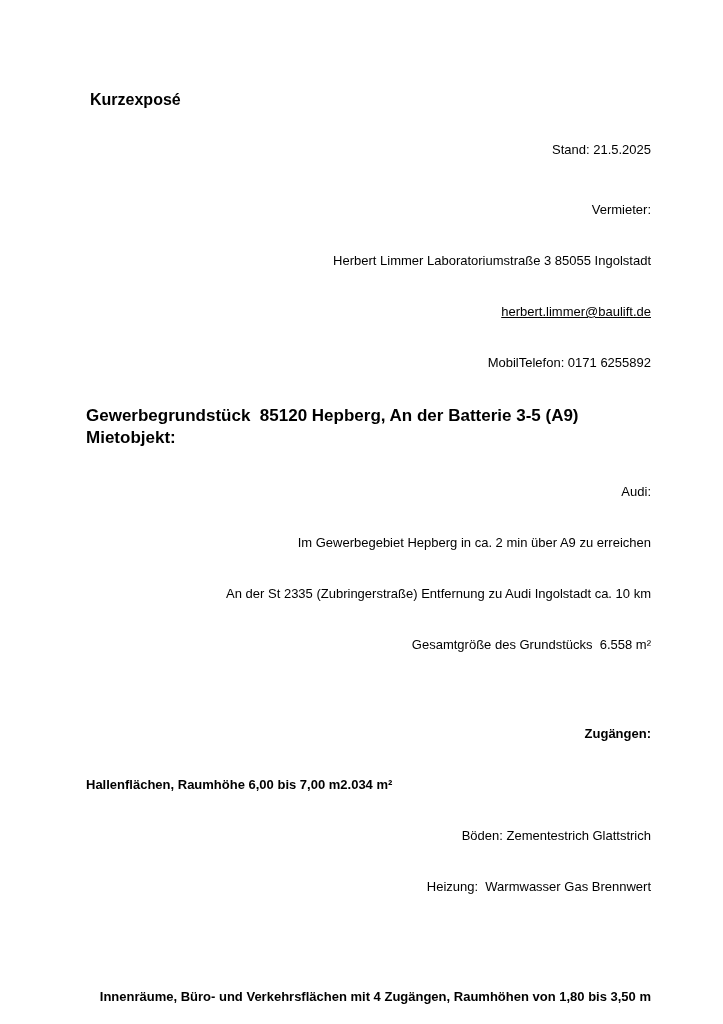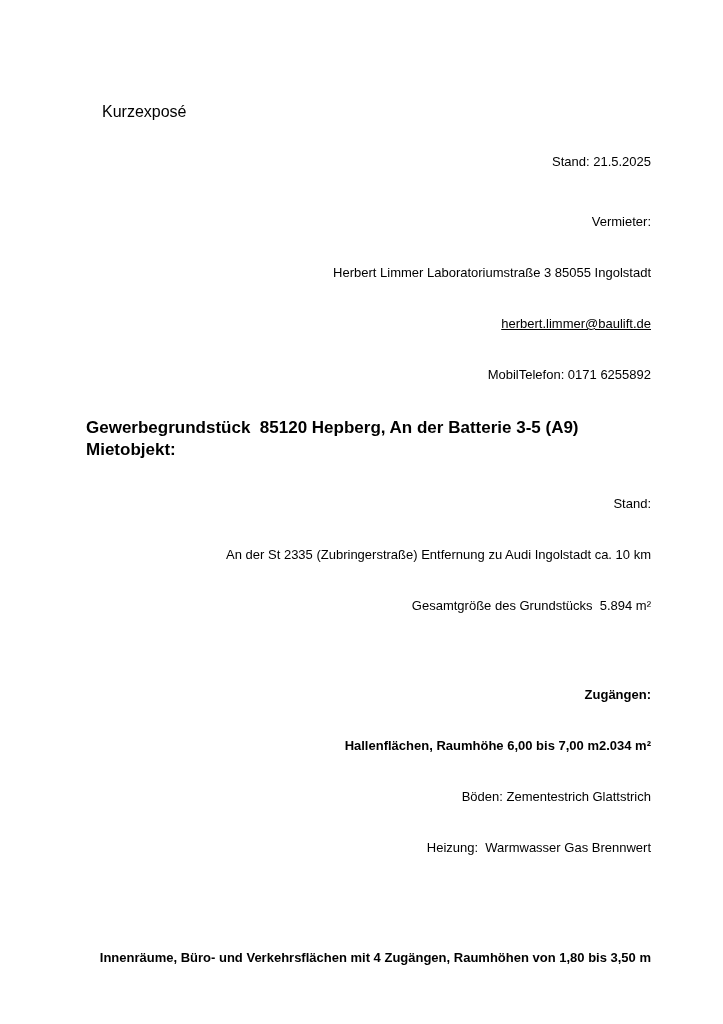--- a/index.html
+++ b/index.html
@@ -18,22 +18,22 @@
     font-family: "Liberation Sans", sans-serif;
     color: #000000;
     font-size: 13px;
     line-height: 17px;
   }
   .page * { white-space: pre-wrap; }
 
   h1.doc-title {
     font-size: 16px;
     line-height: 20px;
-    font-weight: normal;
-    margin: 16px;
+    font-weight: bold;
+    margin: 4px;
   }
   h2.section-heading {
     font-size: 17px;
     line-height: 22px;
     font-weight: bold;
     margin: 0;
   }
   p { margin: 0; text-align: right; }
 
   .stand-line { margin-top: 31px; }
@@ -42,21 +42,21 @@
   .property-heading { margin-top: 30px; }
   .mietobjekt-heading { margin-top: 12px; }
 
   .gebaeude-block { margin-top: 4px; }
   .innenraeume-block { margin-top: 25px; }
 
   .bold { font-weight: bold; }
 
   .row {
     display: flex;
-    justify-content: flex-end;
+    justify-content: flex-start;
     align-items: baseline;
   }
   .row .value { text-align: right; }
 
   a.email-link {
     color: #000000;
     text-decoration: underline;
     cursor: pointer;
   }
 </style>
@@ -74,23 +74,24 @@
     <p>Herbert Limmer Laboratoriumstraße 3 85055 Ingolstadt</p>
     <p><a class="email-link" href="#">herbert.limmer@baulift.de</a></p>
     <p>MobilTelefon: 0171 6255892</p>
   </div>
 
   <h2 class="section-heading property-heading">Gewerbegrundstück  85120 Hepberg, An der Batterie 3-5 (A9)</h2>
 
   <h2 class="section-heading mietobjekt-heading">Mietobjekt:</h2>
 
   <div class="lage-block">
-    <p>Stand:</p>
+    <p>Audi:</p>
+    <p>Im Gewerbegebiet Hepberg in ca. 2 min über A9 zu erreichen</p>
     <p>An der St 2335 (Zubringerstraße) Entfernung zu Audi Ingolstadt ca. 10 km</p>
-    <p>Gesamtgröße des Grundstücks  5.894 m²</p>
+    <p>Gesamtgröße des Grundstücks  6.558 m²</p>
   </div>
 
   <div class="gebaeude-block">
     <p class="bold">Zugängen:</p>
     <div class="row">
       <span class="bold">Hallenflächen, Raumhöhe 6,00 bis 7,00 m</span>
       <span class="bold value">2.034 m²</span>
     </div>
     <p>Böden: Zementestrich Glattstrich</p>
     <p>Heizung:  Warmwasser Gas Brennwert</p>

